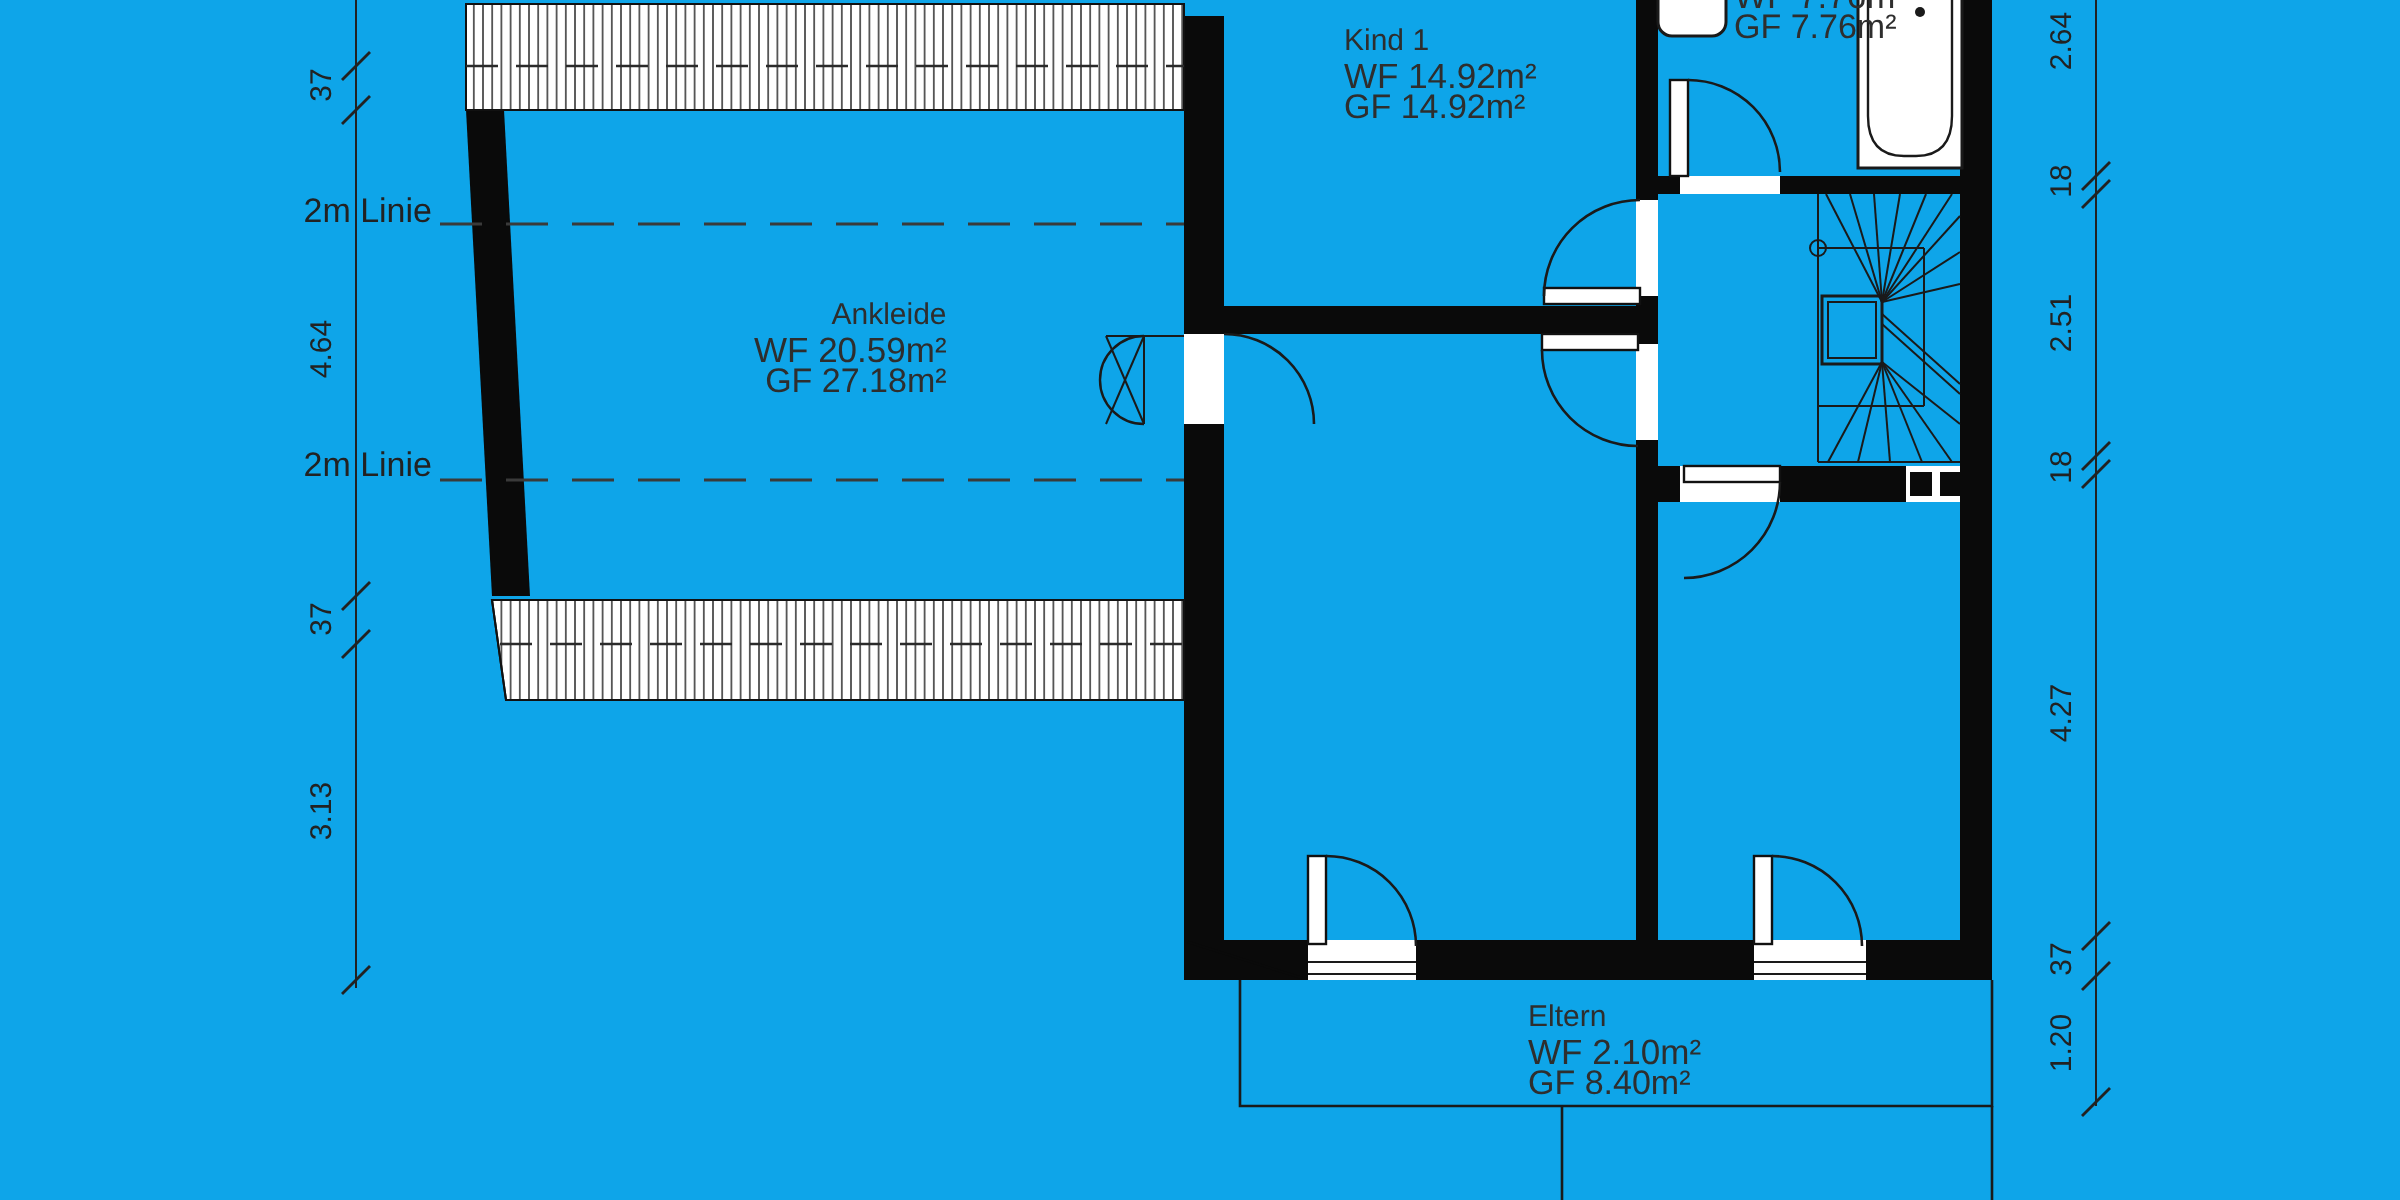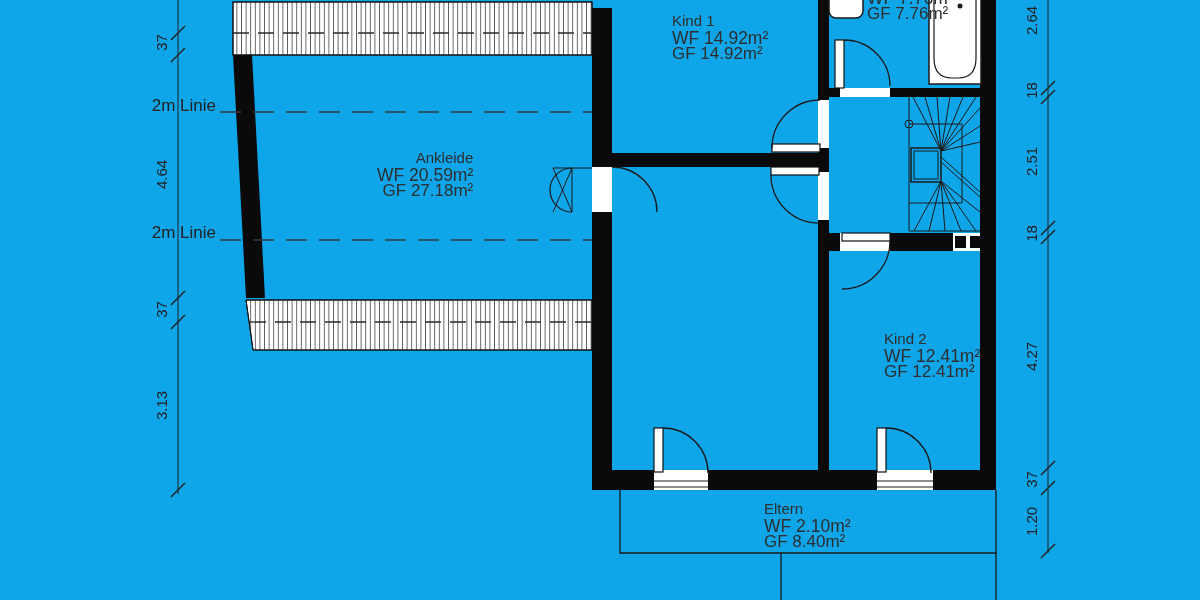--- a/index.html
+++ b/index.html
@@ -211,25 +211,20 @@
   </div>
 
   <div class="room-label" style="left:377px;top:150px;text-align:right;">
     <div class="rname">Ankleide</div>
     <div class="rwf">WF 20.59m²</div>
     <div class="rgf">GF 27.18m²</div>
   </div>
 
 
 
-  <div class="room-label" style="left:884px;top:331px;">
-    <div class="rname">Kind 2</div>
-    <div class="rwf">WF 12.41m²</div>
-    <div class="rgf">GF 12.41m²</div>
-  </div>
 
   <div class="room-label" style="left:764px;top:501px;">
     <div class="rname">Eltern</div>
     <div class="rwf">WF 2.10m²</div>
     <div class="rgf">GF 8.40m²</div>
   </div>
 
   <div class="dim" style="left:126px;top:34px;">37</div>
   <div class="dim" style="left:126px;top:166px;">4.64</div>
   <div class="dim" style="left:126px;top:301px;">37</div>

